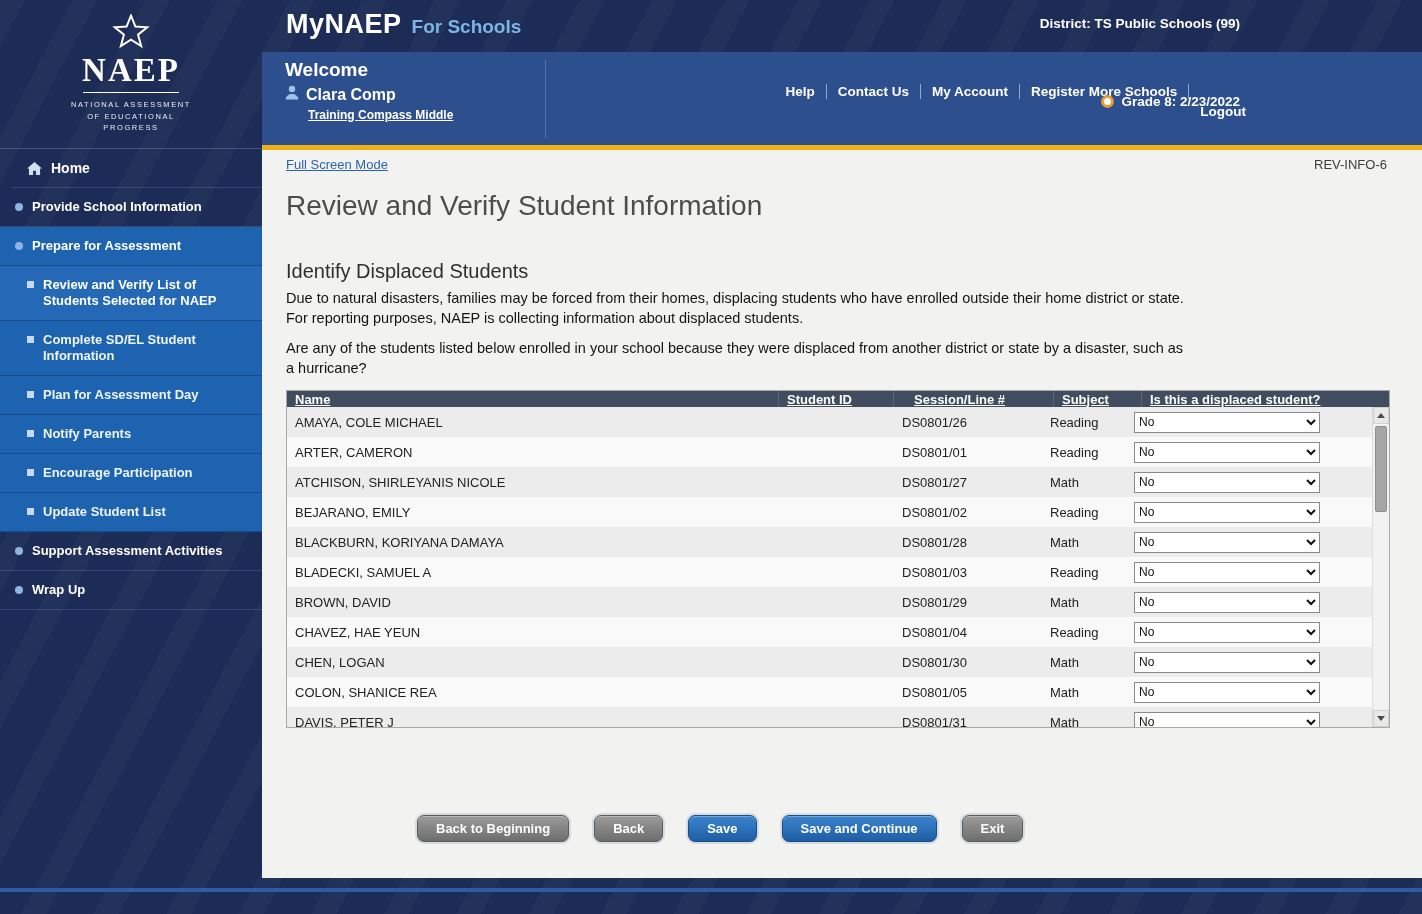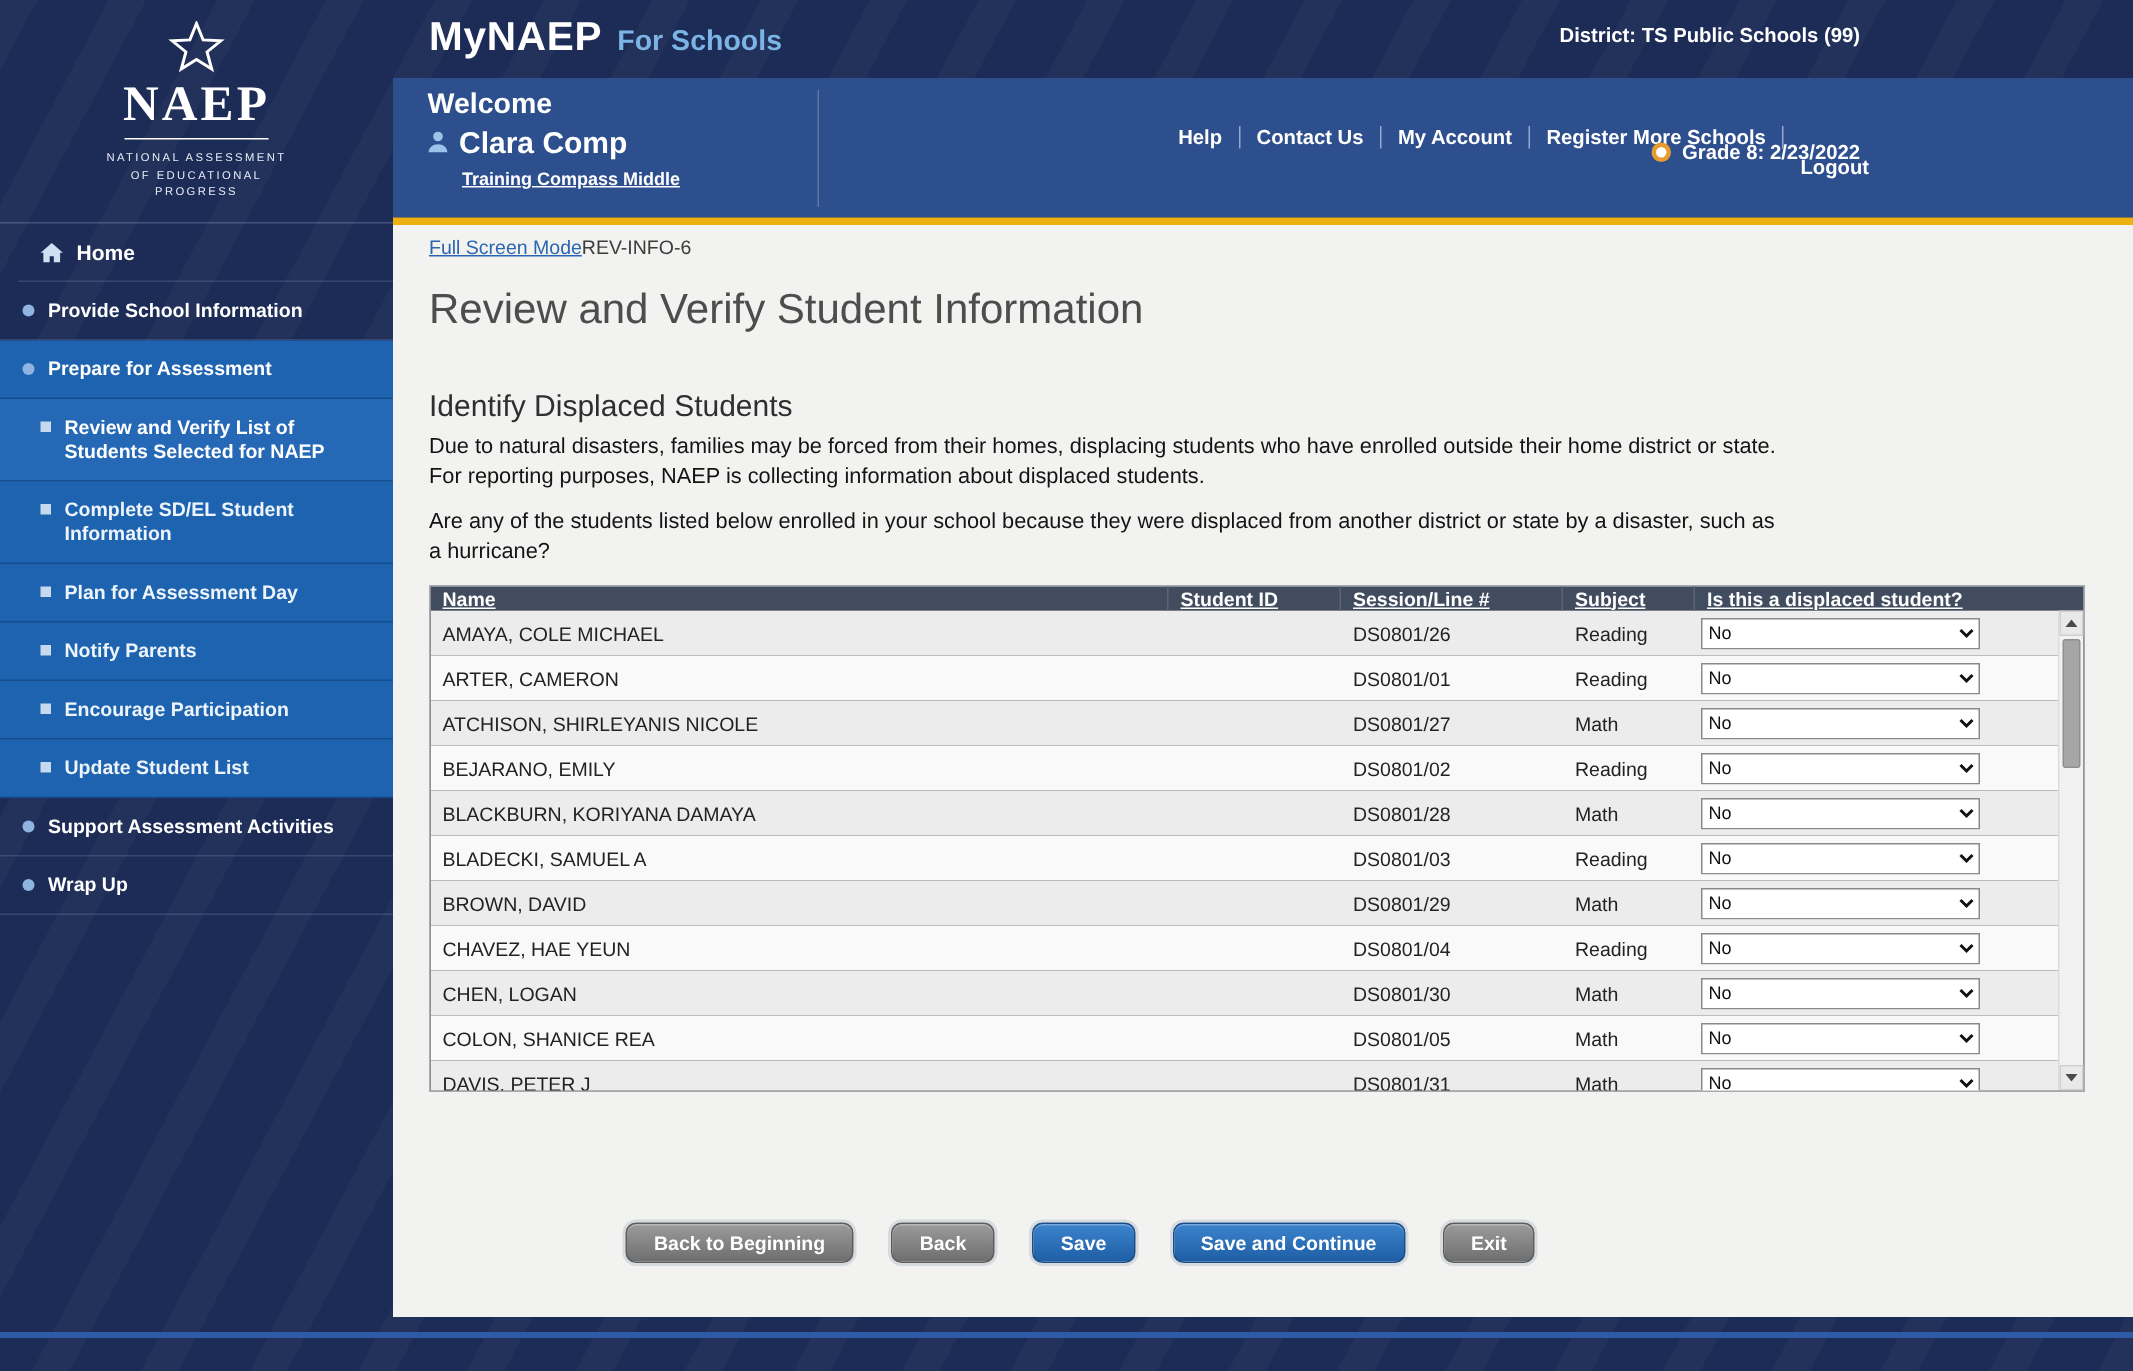--- a/index.html
+++ b/index.html
@@ -15,21 +15,21 @@
   .app-title { position:absolute; left:24px; top:9px; display:flex; align-items:baseline; gap:10px; }
   .app-name { font-size:27px; font-weight:bold; color:#fff; letter-spacing:0.5px; }
   .app-tagline { font-size:19px; font-weight:bold; color:#7cb5e5; }
   .district { position:absolute; top:16px; right:182px; color:#fff; font-size:13.5px; font-weight:bold; }
 
   
   .welcomebar { position:absolute; left:262px; top:52px; width:1160px; height:93px; background:#2e4f8d; }
   .welcome-left { position:absolute; left:23px; top:7px; width:256px; }
   .welcome-title { color:#fff; font-size:19px; font-weight:bold; }
   .user-row { display:flex; align-items:center; gap:7px; margin-top:4px; }
-  .user-name { color:#fff; font-size:20px; font-weight:bold; }
+  .user-name { color:#fff; font-size:16px; font-weight:bold; }
   .school-link { display:inline-block; margin:4px 0 0 23px; color:#fff; font-size:12px; font-weight:bold; text-decoration:underline; cursor:pointer; }
   .v-divider { position:absolute; left:283px; top:8px; height:78px; width:1px; background:#5b76a6; }
   .nav-links { position:absolute; top:11px; right:176px; display:flex; align-items:center; }
   .nav-link { color:#fff; font-size:13.5px; font-weight:bold; padding:0 11px; border-right:1px solid #93a9cc; cursor:pointer; white-space:nowrap; }
   .nav-link:last-child { border-right:none; padding-right:0;margin-top:41px; }
   .grade-row { position:absolute; top:42px; right:182px; display:flex; align-items:center; gap:7px; }
   .target-icon { width:13px; height:13px; border-radius:50%; border:3px solid #e89b2e; background:#fff; flex:none; }
   .grade-text { color:#fff; font-size:13.5px; font-weight:bold; }
 
   .gold-line { position:absolute; left:262px; top:145px; width:1160px; height:5px; background:#edb212; }
@@ -49,34 +49,34 @@
   .blue-zone { background:#1e63af; }
   .blue-zone .nav-item { border-bottom:1px solid rgba(12,48,100,0.45); }
   .sub-item { padding-left:27px; }
   .sub-item .lbl { color:#eef4fb; }
   .sub-item.active { background:#2569b6; }
   .sub-item.active .lbl { color:#fff; }
   .sq { width:7px; height:7px; background:#c6d9ee; flex:none; margin-top:4px; }
 
   
   .content { position:absolute; left:262px; top:150px; width:1160px; height:728px; background:#f2f2f1; padding:6px 35px 0 24px; }
-  .meta-row { display:flex; align-items:center; height:16px; }
+  .meta-row { display:flex; justify-content:space-between; align-items:center; height:16px; }
   .fullscreen-link { color:#2a66b0; font-size:13px; text-decoration:underline; cursor:pointer; }
   .page-code { color:#3c3c3c; font-size:13px; }
   .page-title { margin-top:18px; font-size:28px; font-weight:500; color:#4d4d4d; line-height:32px; }
   .section-title { margin-top:38px; font-size:20px; font-weight:500; color:#2f2f2f; line-height:22px; }
   .para { margin-top:7px; width:908px; font-size:14.5px; color:#141414; line-height:19.5px; }
   .para.q { margin-top:11px; }
 
   .table-outer { margin-top:12px; width:1104px; border:1px solid #a9a9a9; background:#fff; }
   .thead { display:flex; height:16px; background:#414c5f; align-items:stretch;text-align:center; }
   .th { color:#fff; font-size:13px; font-weight:bold; padding-left:8px; display:flex; align-items:center; border-right:1px solid #5a6577; }
   .th:last-child { border-right:none; }
   .th-txt { text-decoration:underline; cursor:pointer; }
-  .th-name { width:492px; } .th-id { width:115px; } .th-session { width:148px; } .th-subject { width:88px; } .th-displaced { flex:1; }
+  .th-name { width:492px; } .th-id { width:115px; } .th-session { width:148px;margin-left:12px; } .th-subject { width:88px; } .th-displaced { flex:1; }
   .tbody-wrap { position:relative; height:320px; background:#0f172a; overflow:hidden; }
   .tbody { width:1085px; }
   .trow { display:flex; height:30px; align-items:center; }
   .trow:nth-child(odd) { background:#ececec; }
   .trow:nth-child(even) { background:#f9f9f9; }
   .td { font-size:13px; color:#222; padding-left:8px; white-space:nowrap; overflow:hidden; }
   .td-name { width:492px; } .td-id { width:115px; } .td-session { width:148px; } .td-subject { width:88px; } .td-displaced { flex:1; padding-left:4px; }
   .displaced-select { width:186px; height:21px; font-size:12px; font-family:inherit; color:#111; border:1px solid #8a8a8a; background:#fff; border-radius:0; cursor:pointer; }
 
   .scrollbar { position:absolute; top:0; right:0; width:17px; height:320px; background:#f2f2f2; border-left:1px solid #dcdcdc; }

